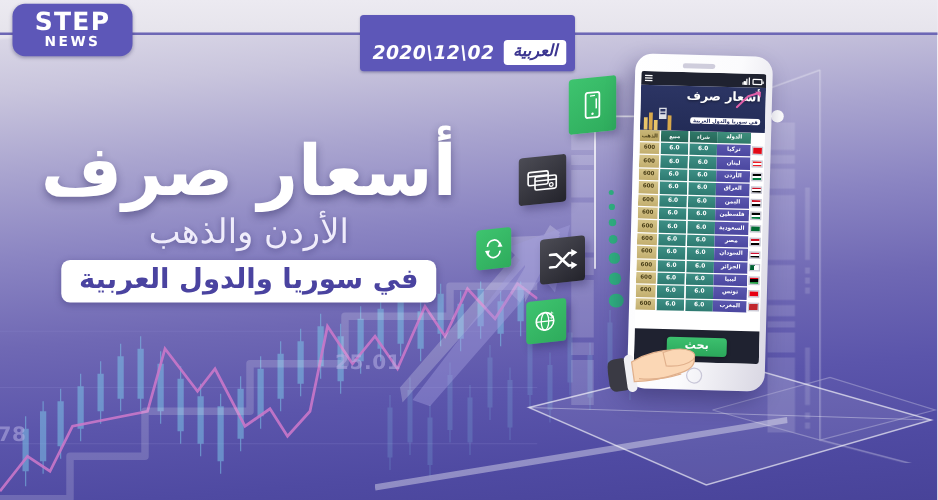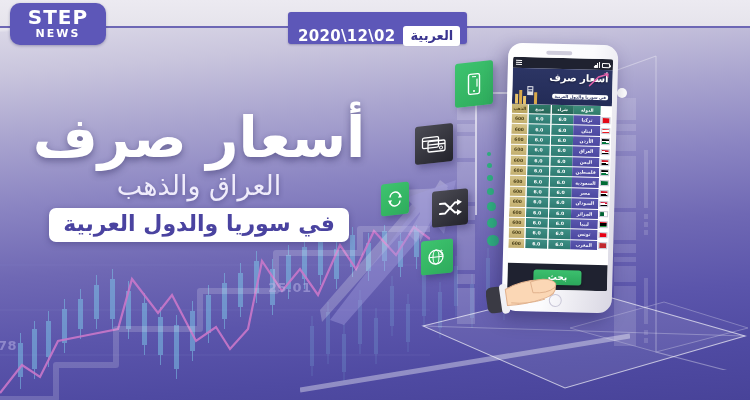--- a/index.html
+++ b/index.html
@@ -51,25 +51,26 @@
   }
   .logo-news {
     color: #ffffff; font-weight: bold;
     font-size: 11px; letter-spacing: 2px;
     line-height: 12px; margin-top: 1px;
   }
 
   
   .date-banner {
     position: absolute; left: 288px; top: 12px;
-    height: 32px; padding: 15px 7px 0 10px;
+    height: 45px; padding: 15px 7px 0 10px;
     background: #5d57b8;
     border-radius: 3px;
     display: flex; align-items: center; gap: 8px;
     box-shadow: 0 1px 2px rgba(40,36,90,.3);
+    font-style: italic;
   }
   .date-text {
     color: #ffffff; font-weight: bold; font-size: 15px;
     letter-spacing: .3px;
   }
   .day-chip {
     background: #ffffff; color: #3b3590;
     font-weight: bold; font-size: 13px;
     border-radius: 3px;
     padding: 2px 7px 3px 7px;
@@ -84,21 +85,21 @@
     pointer-events: none;
   }
   .bg-chart-2 {
     position: absolute; left: 300px; bottom: 0;
     width: 330px; height: 160px;
     opacity: .5;
     pointer-events: none;
   }
   .chart-num {
     position: absolute;
-    color: #b6b0e4; font-size: 13px; font-weight: bold;
+    color: #b6b0e4; font-size: 16px; font-weight: bold;
     opacity: .55; letter-spacing: .5px; text-align: right;
   }
   .chart-num.n1 { left: -2px; top: 338px; }
   .chart-num.n2 { left: 268px; top: 280px; }
 
   
   .headline-wrap {
     position: absolute; left: 14px; top: 108px;
     width: 370px;
     text-align: center;
@@ -778,17 +779,17 @@
     <span class="logo-news">NEWS</span>
   </div>
 
   <div class="date-banner">
     <span class="date-text">2020\12\02</span>
     <span class="day-chip">العربية</span>
   </div>
 
   <div class="headline-wrap">
     <div class="headline">أسعار صرف</div>
-    <div class="subhead">العراق والذهب</div>
+    <div class="subhead">الأردن والذهب</div>
     <span class="region-chip">في سوريا والدول العربية</span>
   </div>
 
 </div>
 
 </body></html>

